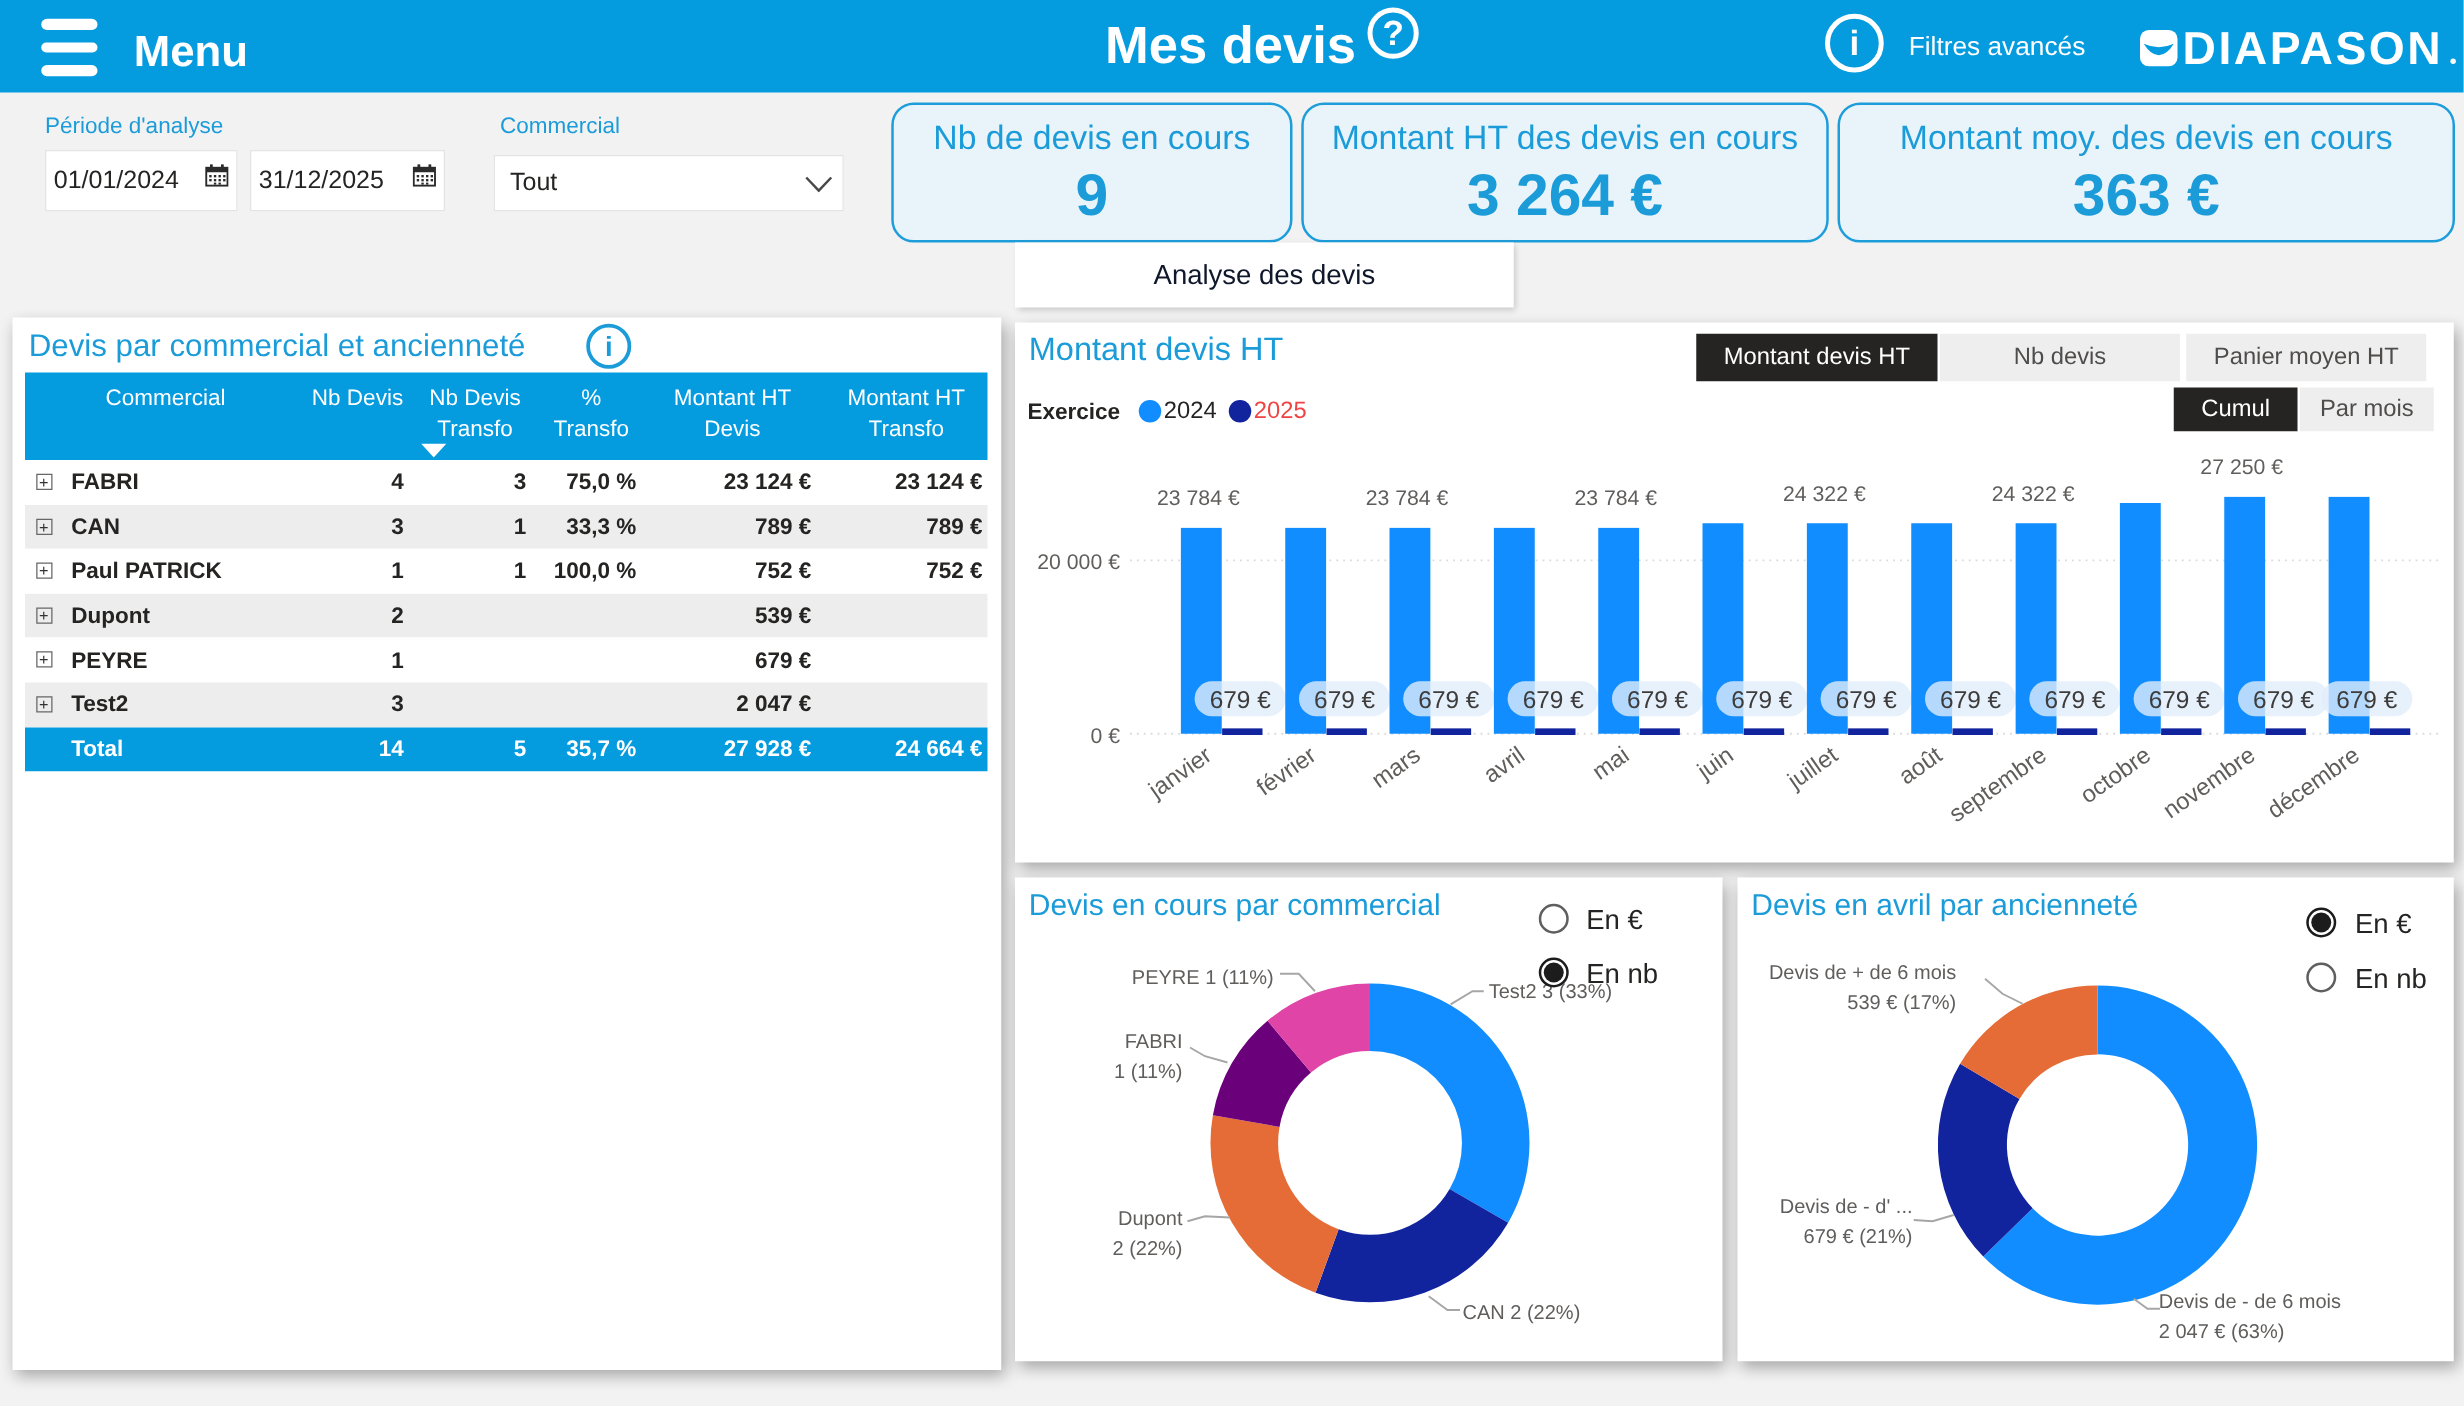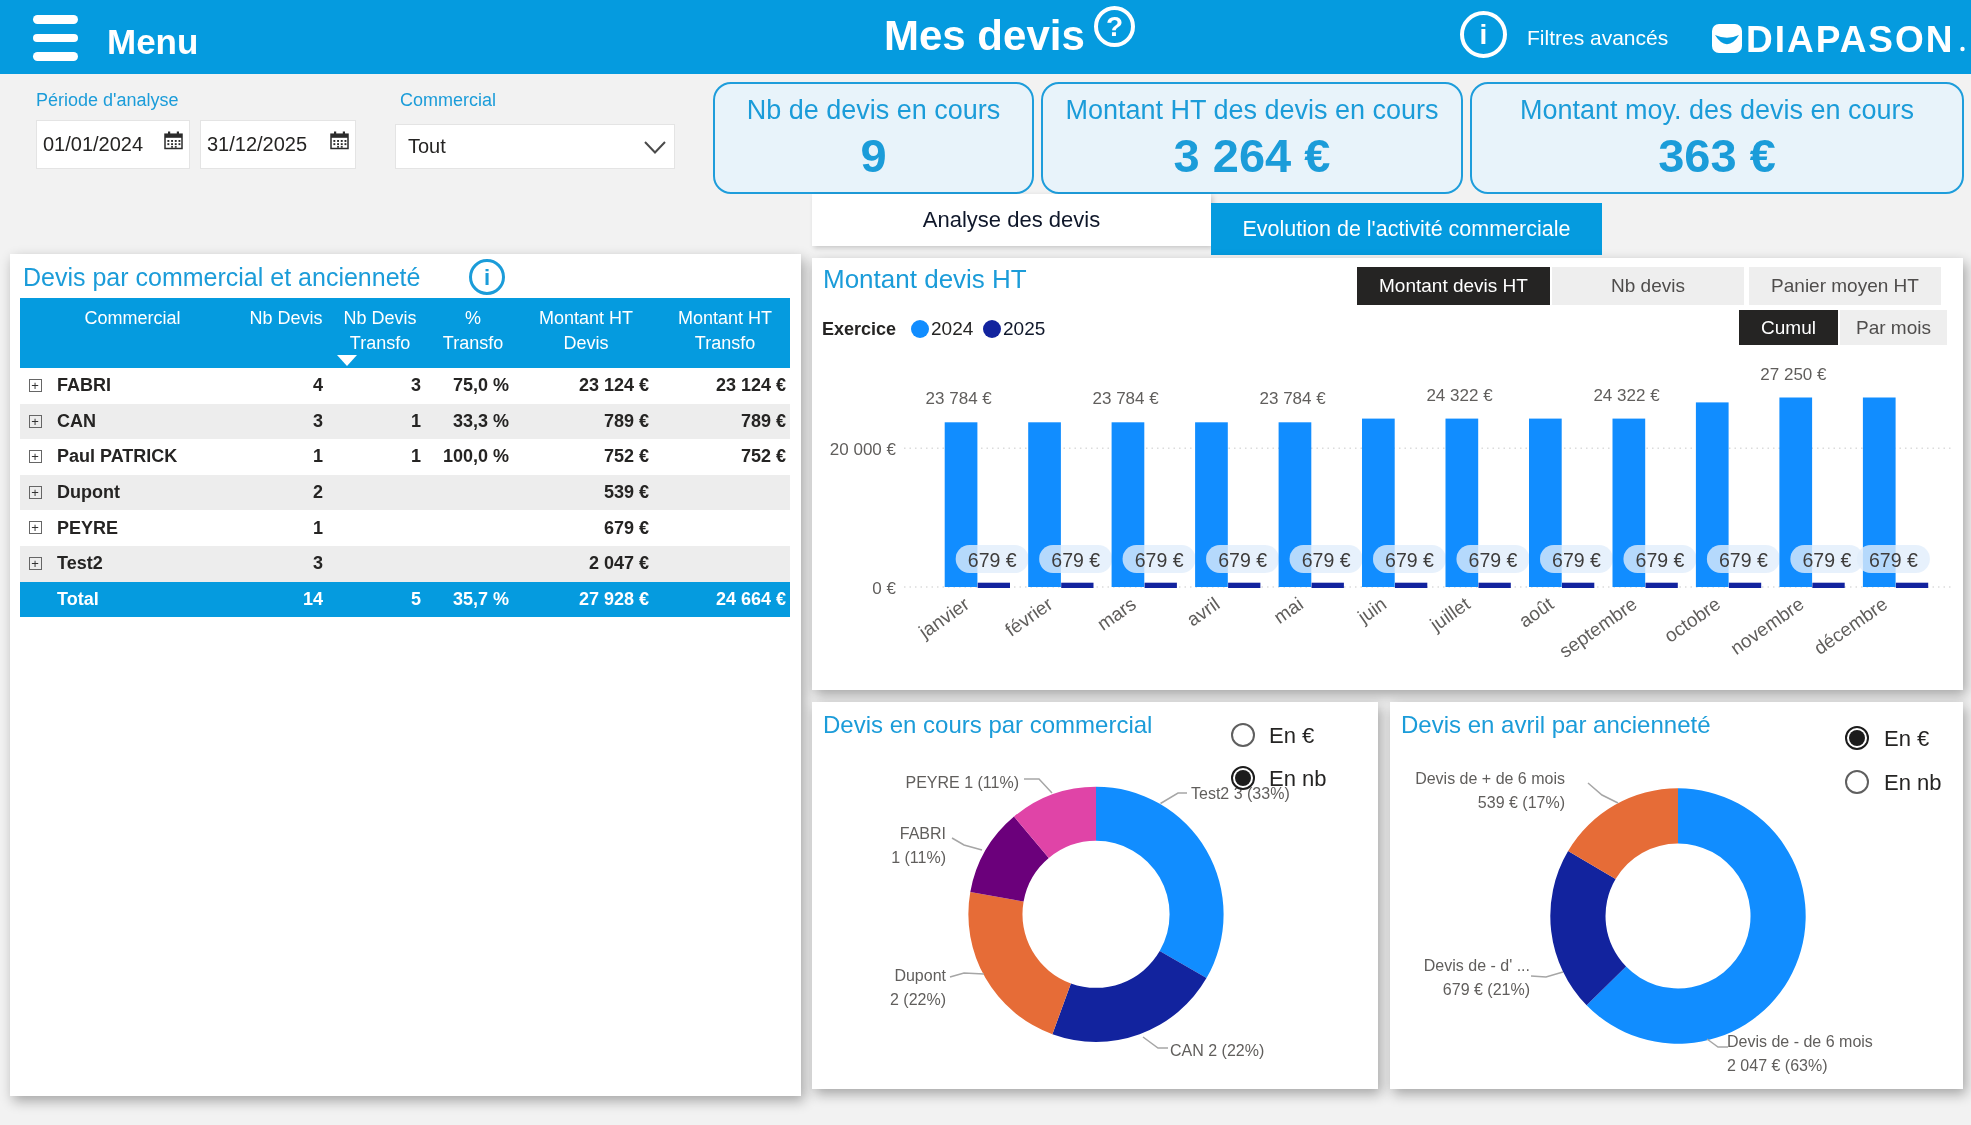--- a/index.html
+++ b/index.html
@@ -114,21 +114,20 @@
 <div class="kpi" style="left:1041px;width:422px">
       <div class="t">Montant HT des devis en cours</div>
       <div class="v">3 264 €</div>
     </div>
 <div class="kpi" style="left:1470px;width:494px">
       <div class="t">Montant moy. des devis en cours</div>
       <div class="v">363 €</div>
     </div>
 
 <div class="abs" style="left:812px;top:194px;width:399px;height:52px;background:#fff;box-shadow:2px 2px 5px rgba(0,0,0,0.18);display:flex;align-items:center;justify-content:center;font-size:22px;color:#0f172a">Analyse des devis</div>
-<div class="abs" style="left:1211px;top:203px;width:391px;height:52px;background:#059BDF;display:flex;align-items:center;justify-content:center;font-size:21.5px;color:#fff">Evolution de l'activité commerciale</div>
 
 <div class="panel" style="left:10px;top:254px;width:791px;height:842px">
   <div class="bluetitle" style="position:absolute;left:13px;top:9px;font-size:25px">Devis par commercial et ancienneté</div>
   <div class="abs" style="left:459px;top:5px;width:36px;height:36px;border:3px solid #1B9CD9;border-radius:50%;color:#1B9CD9;font-size:22px;font-weight:bold;text-align:center;line-height:31px">i</div>
 
   <div class="abs" style="left:10px;top:44px;width:770px;height:70px;background:#059BDF;color:#fff;font-size:18px;line-height:25px">
     <div class="abs" style="left:40px;top:8px;width:145px;text-align:center">Commercial</div>
     <div class="abs" style="left:216px;top:8px;width:100px;text-align:center">Nb Devis</div>
     <div class="abs" style="left:310px;top:8px;width:100px;text-align:center">Nb Devis<br>Transfo</div>
     <div class="abs" style="left:403px;top:8px;width:100px;text-align:center">%<br>Transfo</div>
@@ -195,21 +194,21 @@
   <div class="bluetitle" style="position:absolute;left:11px;top:6px;font-size:26px">Montant devis HT</div>
   <div class="btn dark" style="left:545px;top:9px;width:193px;height:38px">Montant devis HT</div>
   <div class="btn light" style="left:740px;top:9px;width:192px;height:38px">Nb devis</div>
   <div class="btn light" style="left:937px;top:9px;width:192px;height:38px">Panier moyen HT</div>
   <div class="btn dark" style="left:927px;top:52px;width:99px;height:35px">Cumul</div>
   <div class="btn light" style="left:1028px;top:52px;width:107px;height:35px">Par mois</div>
   <div class="abs" style="left:10px;top:61px;font-size:18px;font-weight:bold;color:#252423">Exercice</div>
   <div class="abs" style="left:99px;top:62px;width:18px;height:18px;border-radius:50%;background:#118DFF"></div>
   <div class="abs" style="left:119px;top:60px;font-size:19px;color:#252423">2024</div>
   <div class="abs" style="left:171px;top:62px;width:18px;height:18px;border-radius:50%;background:#12239E"></div>
-  <div class="abs" style="left:191px;top:60px;font-size:19px;color:#0f172a">2025</div>
+  <div class="abs" style="left:191px;top:60px;font-size:19px;color:#ef4444">2025</div>
   <svg id="barchart" class="abs" style="left:0;top:0" width="1151" height="432" viewBox="0 0 1151 432">
         <line x1="92" y1="190.3" x2="1140" y2="190.3" stroke="#DCDCDC" stroke-width="1.5" stroke-dasharray="1.5,4"></line>
         <line x1="92" y1="329" x2="1140" y2="329" stroke="#DCDCDC" stroke-width="1.5" stroke-dasharray="1.5,4"></line>
         <text x="84" y="197.3" font-size="17" fill="#605E5C" text-anchor="end">20 000 €</text>
         <text x="84" y="336" font-size="17" fill="#605E5C" text-anchor="end">0 €</text>
         <rect x="132.7" y="164.3" width="32.7" height="164.7" fill="#118DFF"></rect>
         <rect x="165.7" y="324.7" width="32.3" height="5.3" fill="#12239E"></rect>
         <text x="146.7" y="146.3" font-size="17" fill="#605E5C" text-anchor="middle">23 784 €</text>
         <rect x="143.7" y="287" width="73" height="28" rx="14" fill="rgba(255,255,255,0.72)"></rect>
         <rect x="143.7" y="287" width="73" height="28" rx="14" fill="rgba(160,200,245,0.25)"></rect>

